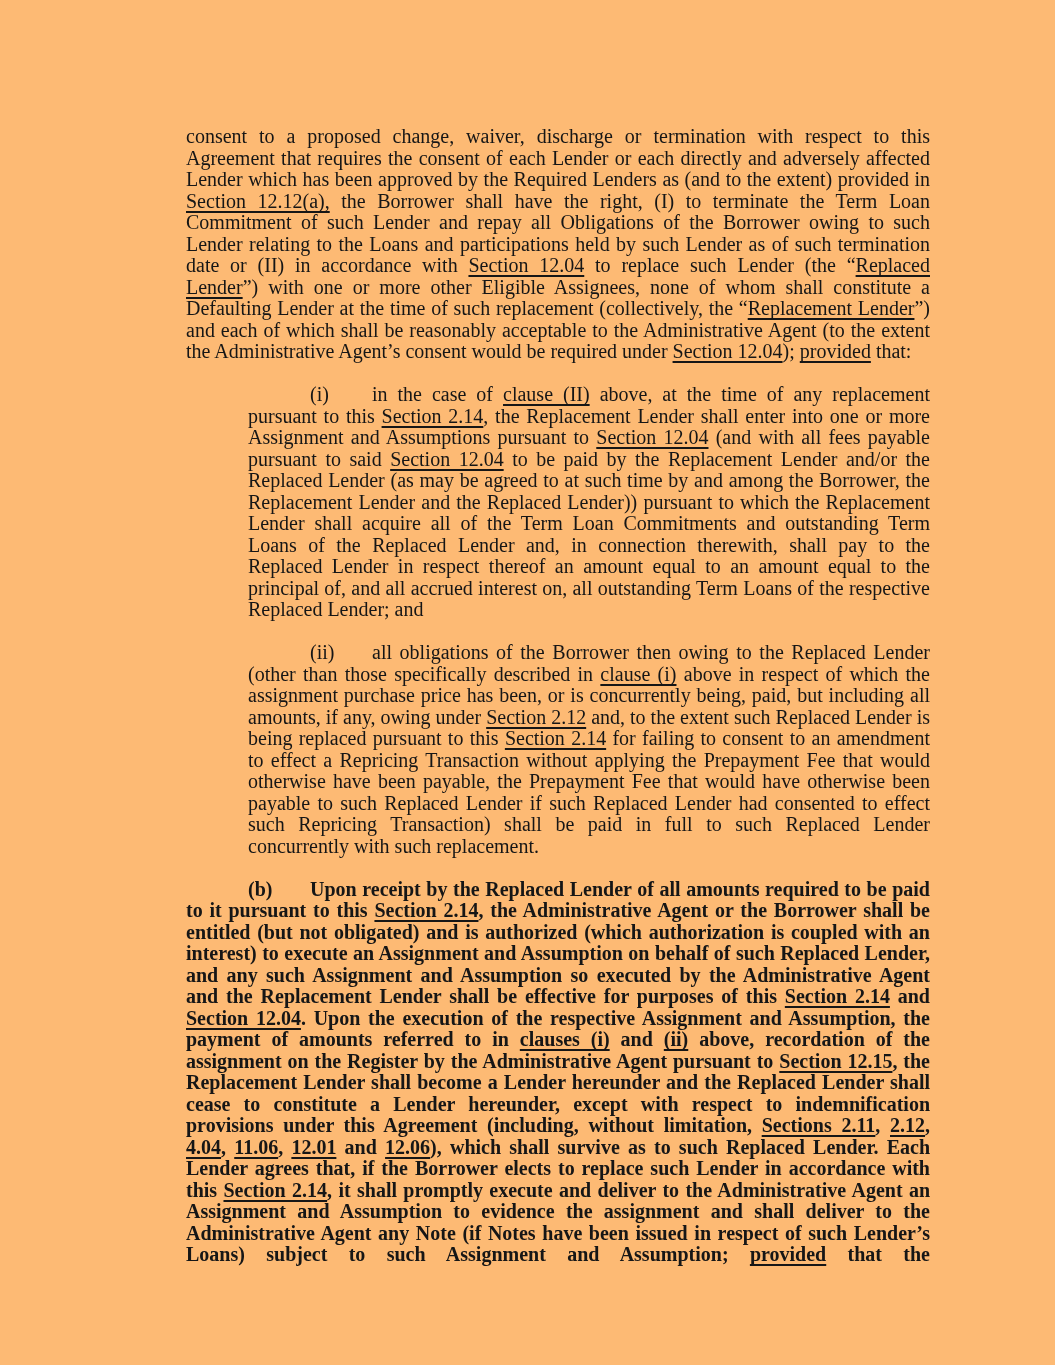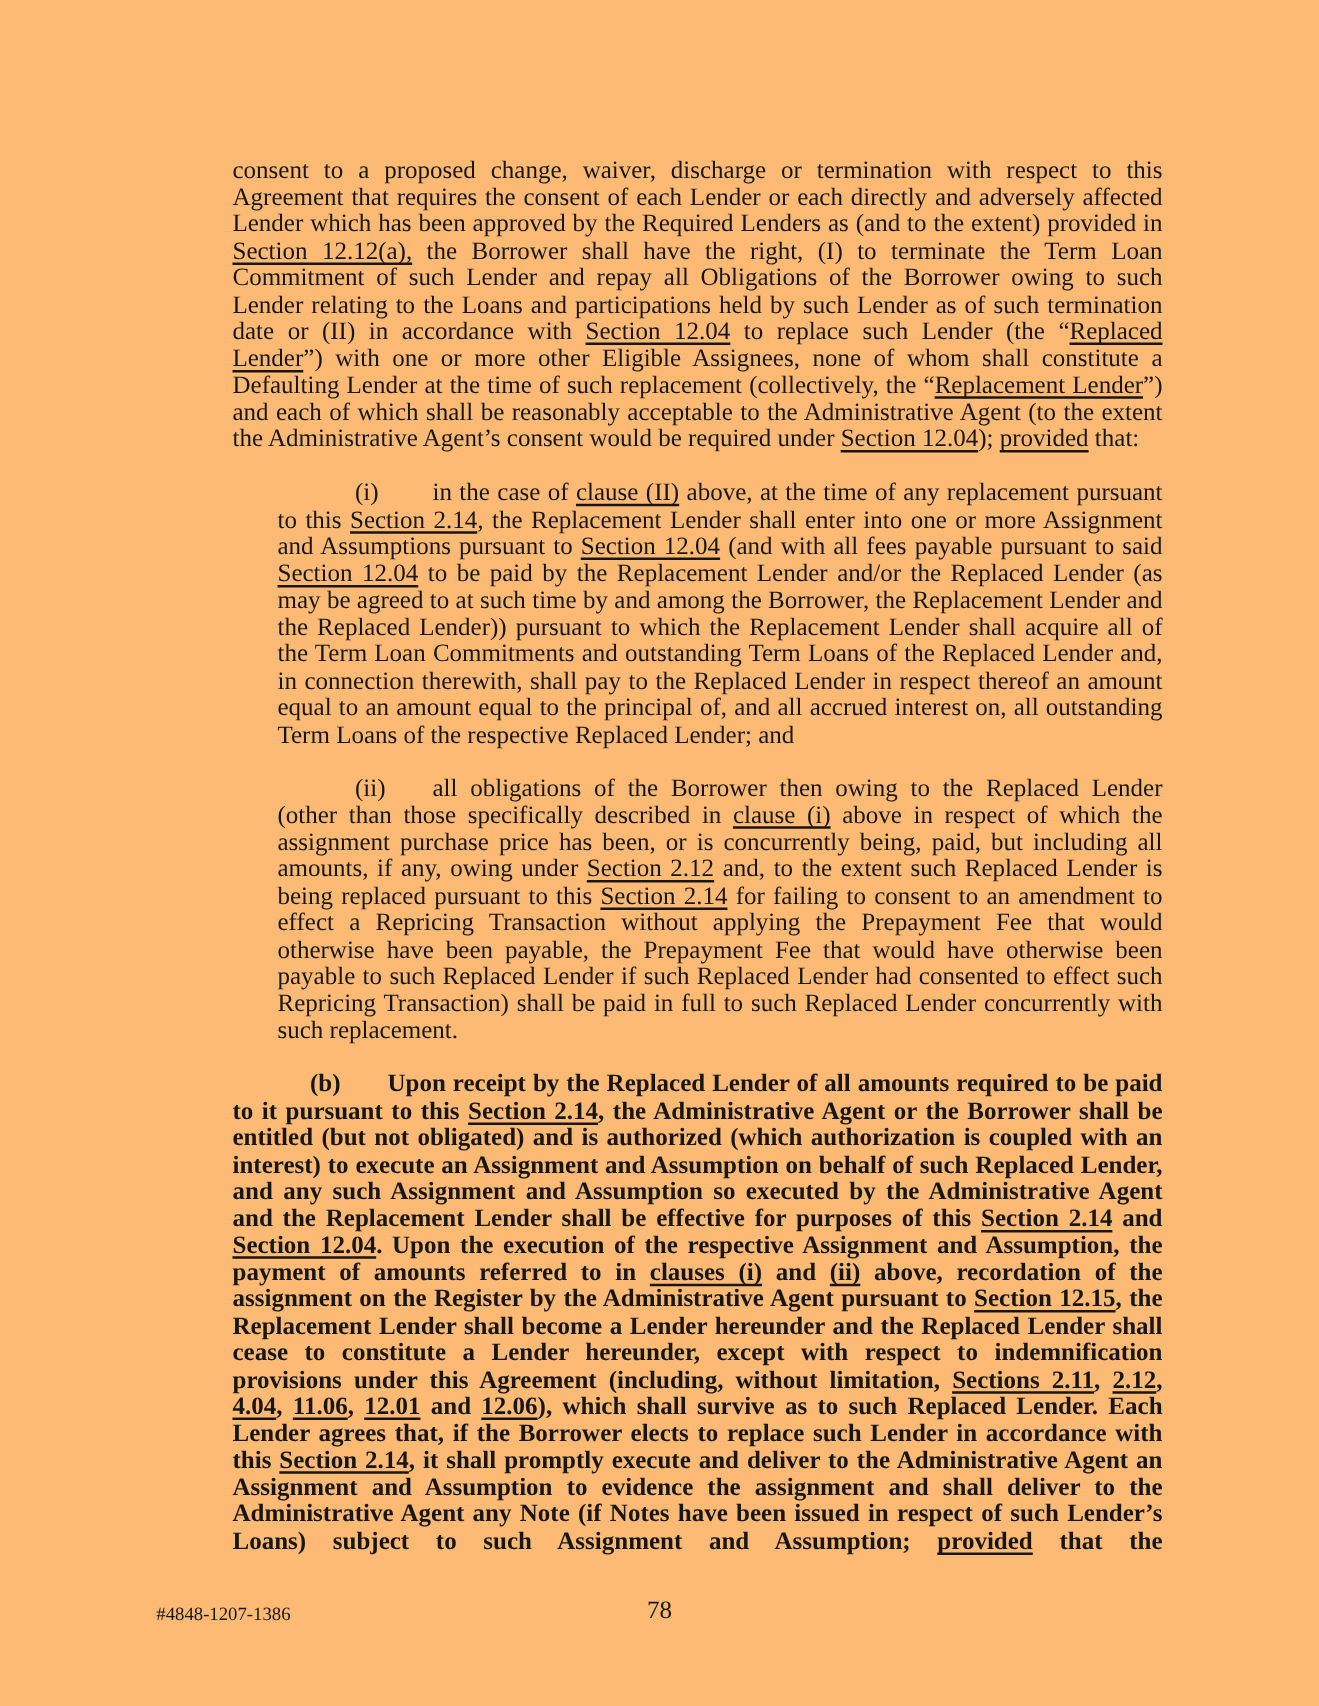--- a/index.html
+++ b/index.html
@@ -27,21 +27,21 @@
   }
   .para {
     margin: 0 0 21.5px 0;
     text-indent: 0;
   }
   .para.main-indent {
     text-indent: 62px;
     font-weight: bold;
   }
   .para.sub {
-    margin-left: 36px;
+    margin-left: 62px;
     text-indent: 62px;
   }
   .para.fill-last {
     text-align-last: justify;
   }
   .tab-label {
     display: inline-block;
     width: 62px;
     text-indent: 0;
   }
@@ -83,18 +83,14 @@
   <main class="body-text">
     <p class="para"><span>consent to a proposed change, waiver, discharge or termination with respect to this Agreement that requires the consent of each Lender or each directly and adversely affected Lender which has been approved by the Required Lenders as (and to the extent) provided in </span><span class="ul">Section 12.12(a),</span><span> the Borrower shall have the right, (I) to terminate the Term Loan Commitment of such Lender and repay all Obligations of the Borrower owing to such Lender relating to the Loans and participations held by such Lender as of such termination date or (II) in accordance with </span><span class="ul">Section 12.04</span><span> to replace such Lender (the “</span><span class="ul">Replaced Lender</span><span>”) with one or more other Eligible Assignees, none of whom shall constitute a Defaulting Lender at the time of such replacement (collectively, the “</span><span class="ul">Replacement Lender</span><span>”) and each of which shall be reasonably acceptable to the Administrative Agent (to the extent the Administrative Agent’s consent would be required under </span><span class="ul">Section 12.04</span><span>); </span><span class="ul">provided</span><span> that:</span></p>
 
     <p class="para sub"><span class="tab-label">(i)</span><span>in the case of </span><span class="ul">clause (II)</span><span> above, at the time of any replacement pursuant to this </span><span class="ul">Section 2.14</span><span>, the Replacement Lender shall enter into one or more Assignment and Assumptions pursuant to </span><span class="ul">Section 12.04</span><span> (and with all fees payable pursuant to said </span><span class="ul">Section 12.04</span><span> to be paid by the Replacement Lender and/or the Replaced Lender (as may be agreed to at such time by and among the Borrower, the Replacement Lender and the Replaced Lender)) pursuant to which the Replacement Lender shall acquire all of the Term Loan Commitments and outstanding Term Loans of the Replaced Lender and, in connection therewith, shall pay to the Replaced Lender in respect thereof an amount equal to an amount equal to the principal of, and all accrued interest on, all outstanding Term Loans of the respective Replaced Lender; and</span></p>
 
     <p class="para sub"><span class="tab-label">(ii)</span><span>all obligations of the Borrower then owing to the Replaced Lender (other than those specifically described in </span><span class="ul">clause (i)</span><span> above in respect of which the assignment purchase price has been, or is concurrently being, paid, but including all amounts, if any, owing under </span><span class="ul">Section 2.12</span><span> and, to the extent such Replaced Lender is being replaced pursuant to this </span><span class="ul">Section 2.14</span><span> for failing to consent to an amendment to effect a Repricing Transaction without applying the Prepayment Fee that would otherwise have been payable, the Prepayment Fee that would have otherwise been payable to such Replaced Lender if such Replaced Lender had consented to effect such Repricing Transaction) shall be paid in full to such Replaced Lender concurrently with such replacement.</span></p>
 
     <p class="para main-indent fill-last"><span class="tab-label">(b)</span><span>Upon receipt by the Replaced Lender of all amounts required to be paid to it pursuant to this </span><span class="ul">Section 2.14</span><span>, the Administrative Agent or the Borrower shall be entitled (but not obligated) and is authorized (which authorization is coupled with an interest) to execute an Assignment and Assumption on behalf of such Replaced Lender, and any such Assignment and Assumption so executed by the Administrative Agent and the Replacement Lender shall be effective for purposes of this </span><span class="ul">Section 2.14</span><span> and </span><span class="ul">Section 12.04</span><span>.  Upon the execution of the respective Assignment and Assumption, the payment of amounts referred to in </span><span class="ul">clauses (i)</span><span> and </span><span class="ul">(ii)</span><span> above, recordation of the assignment on the Register by the Administrative Agent pursuant to </span><span class="ul">Section 12.15</span><span>, the Replacement Lender shall become a Lender hereunder and the Replaced Lender shall cease to constitute a Lender hereunder, except with respect to indemnification provisions under this Agreement (including, without limitation, </span><span class="ul">Sections 2.11</span><span>, </span><span class="ul">2.12</span><span>, </span><span class="ul">4.04</span><span>, </span><span class="ul">11.06</span><span>, </span><span class="ul">12.01</span><span> and </span><span class="ul">12.06</span><span>), which shall survive as to such Replaced Lender.  Each Lender agrees that, if the Borrower elects to replace such Lender in accordance with this </span><span class="ul">Section 2.14</span><span>, it shall promptly execute and deliver to the Administrative Agent an Assignment and Assumption to evidence the assignment and shall deliver to the Administrative Agent any Note (if Notes have been issued in respect of such Lender’s Loans) subject to such Assignment and Assumption; </span><span class="ul">provided</span><span> that the</span></p>
   </main>
 
-  <footer class="footer">
-    <span class="doc-number">#4848-1207-1386</span>
-    <span class="page-number">78</span>
-  </footer>
 
 </div>
 
 </body></html>

